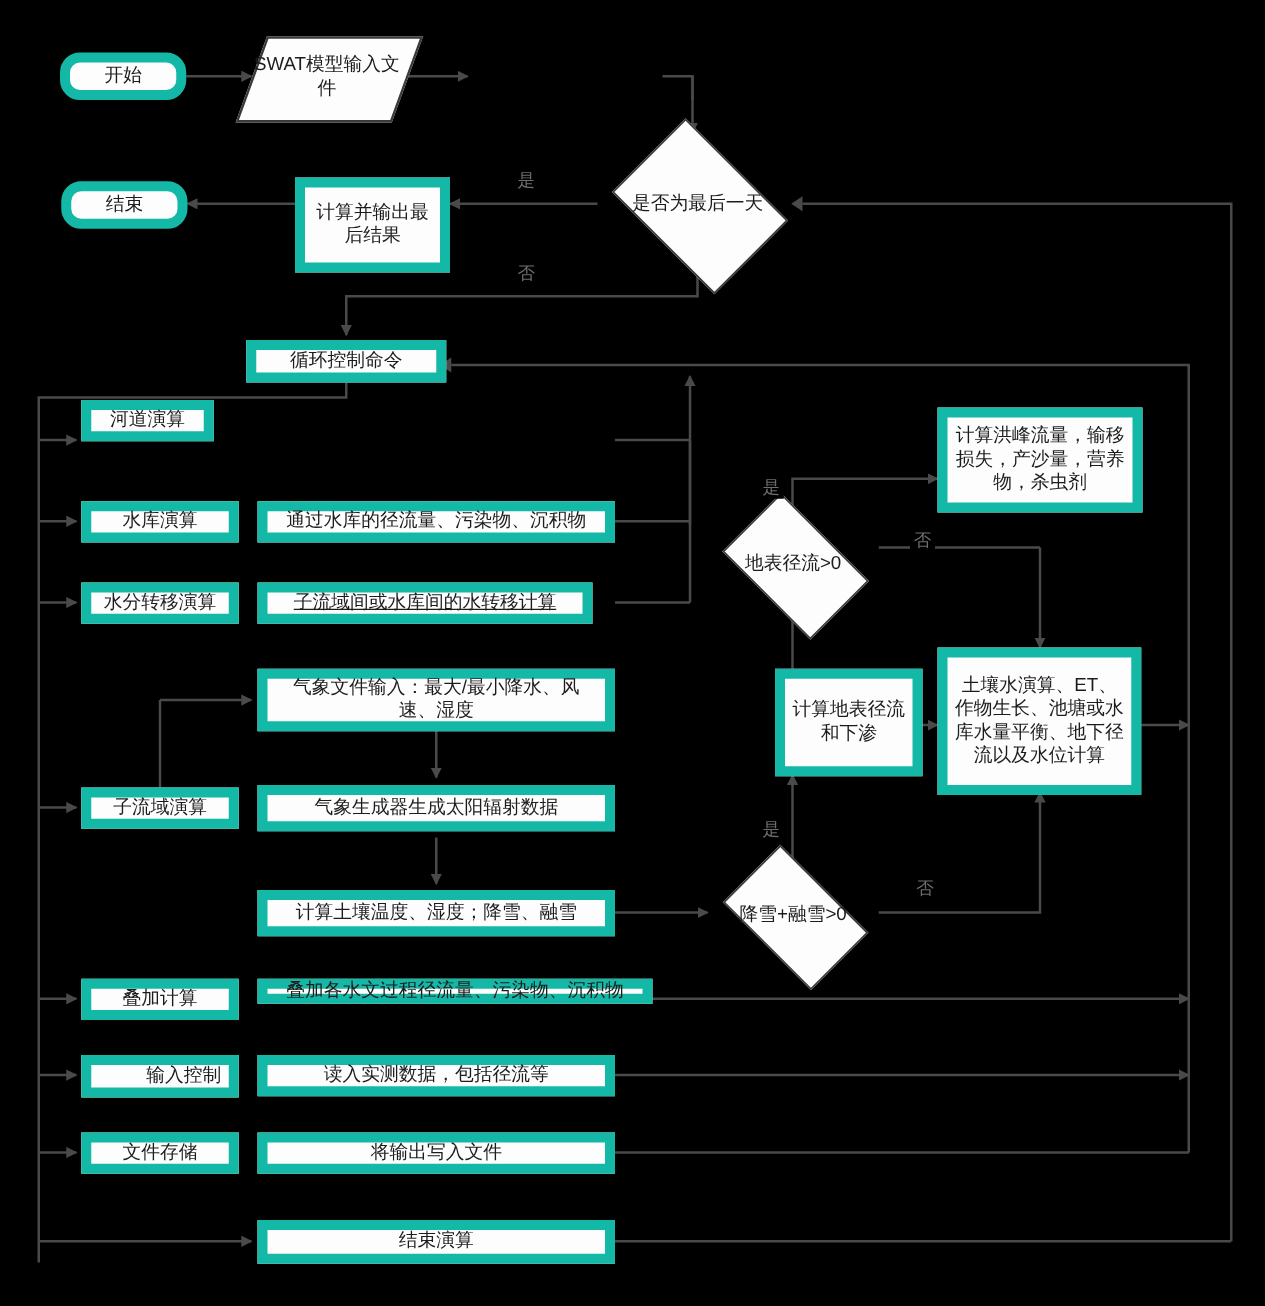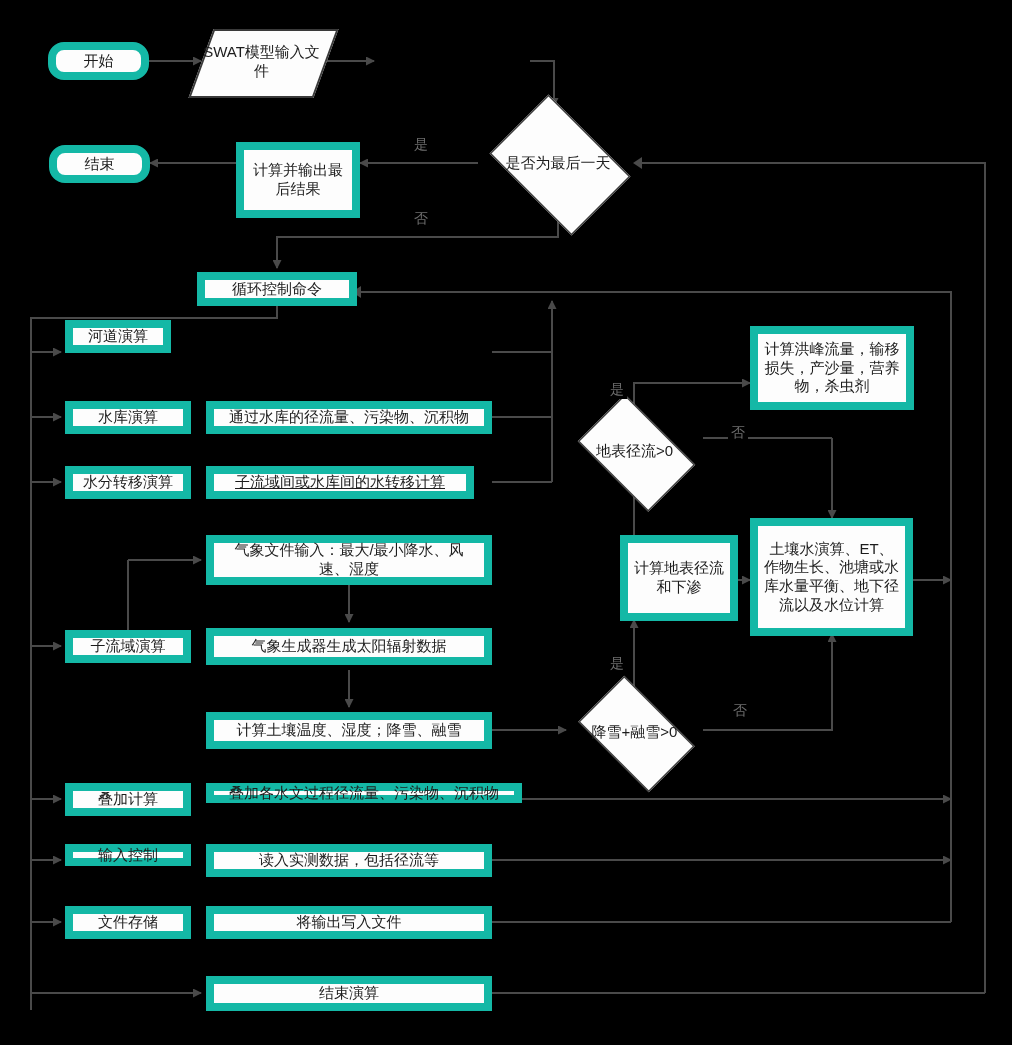--- a/index.html
+++ b/index.html
@@ -176,21 +176,21 @@
     <span>计算土壤温度、湿度；降雪、融雪</span>
   </div>
 
   <div class="node" style="left:65px;top:783px;width:126px;height:33px;">
     <span>叠加计算</span>
   </div>
   <div class="node" style="left:206px;top:783px;width:316px;height:17px;">
     <span>叠加各水文过程径流量、污染物、沉积物</span>
   </div>
 
-  <div class="node" style="left:65px;top:844px;width:126px;height:22px;">
+  <div class="node" style="left:65px;top:844px;width:126px;height:34px;justify-content:flex-end;">
     <span>输入控制</span>
   </div>
   <div class="node" style="left:206px;top:844px;width:286px;height:33px;">
     <span>读入实测数据，包括径流等</span>
   </div>
 
   <div class="node" style="left:65px;top:906px;width:126px;height:33px;">
     <span>文件存储</span>
   </div>
   <div class="node" style="left:206px;top:906px;width:286px;height:33px;">

